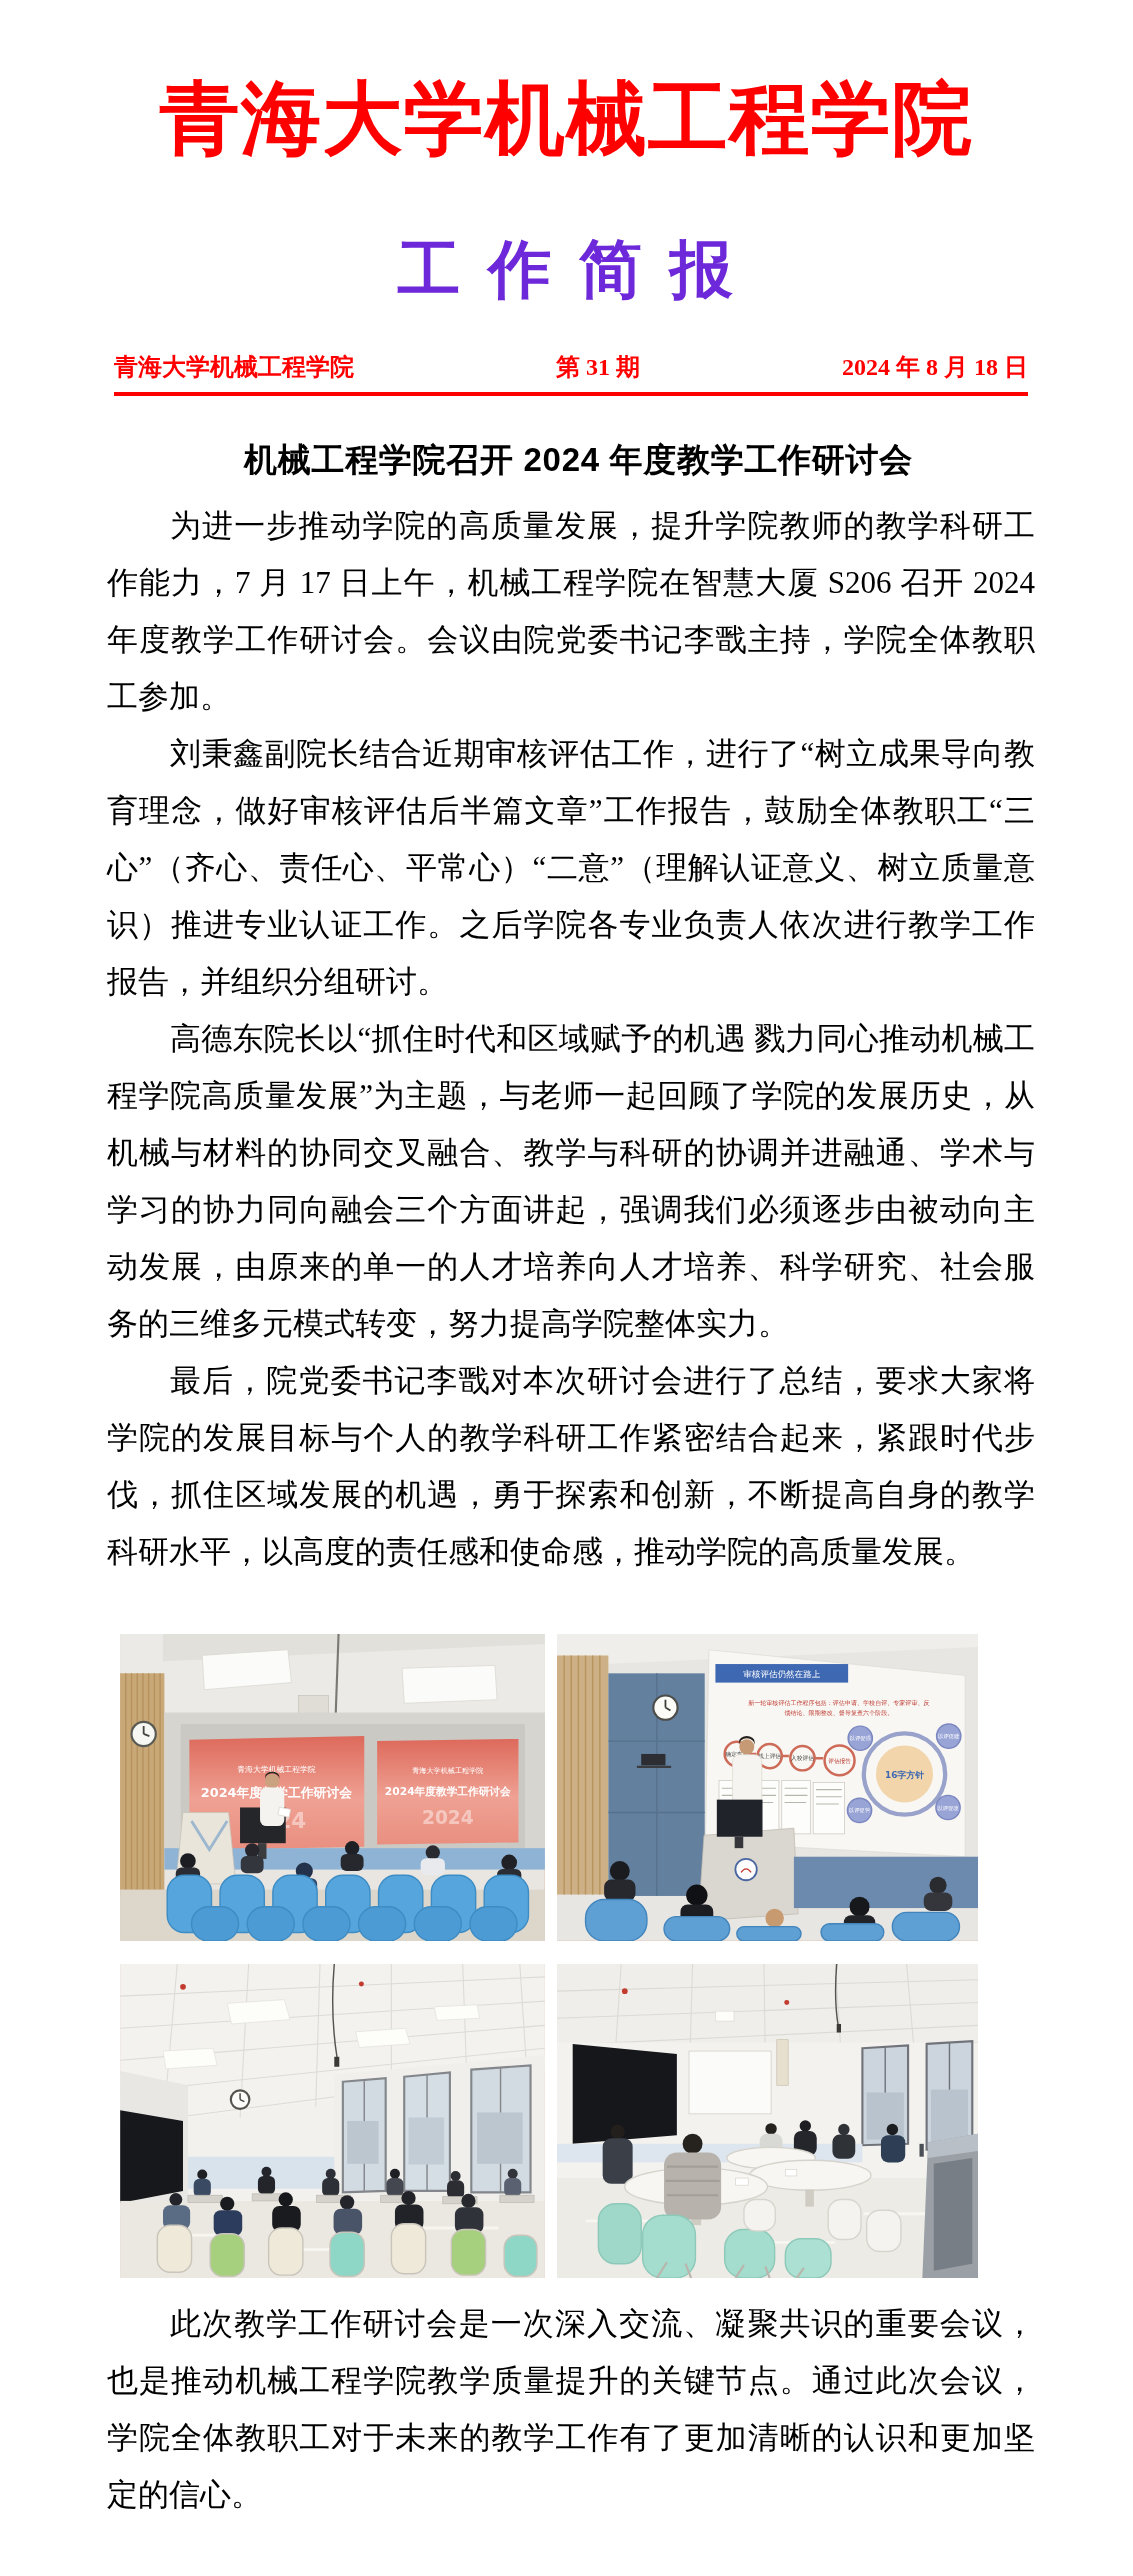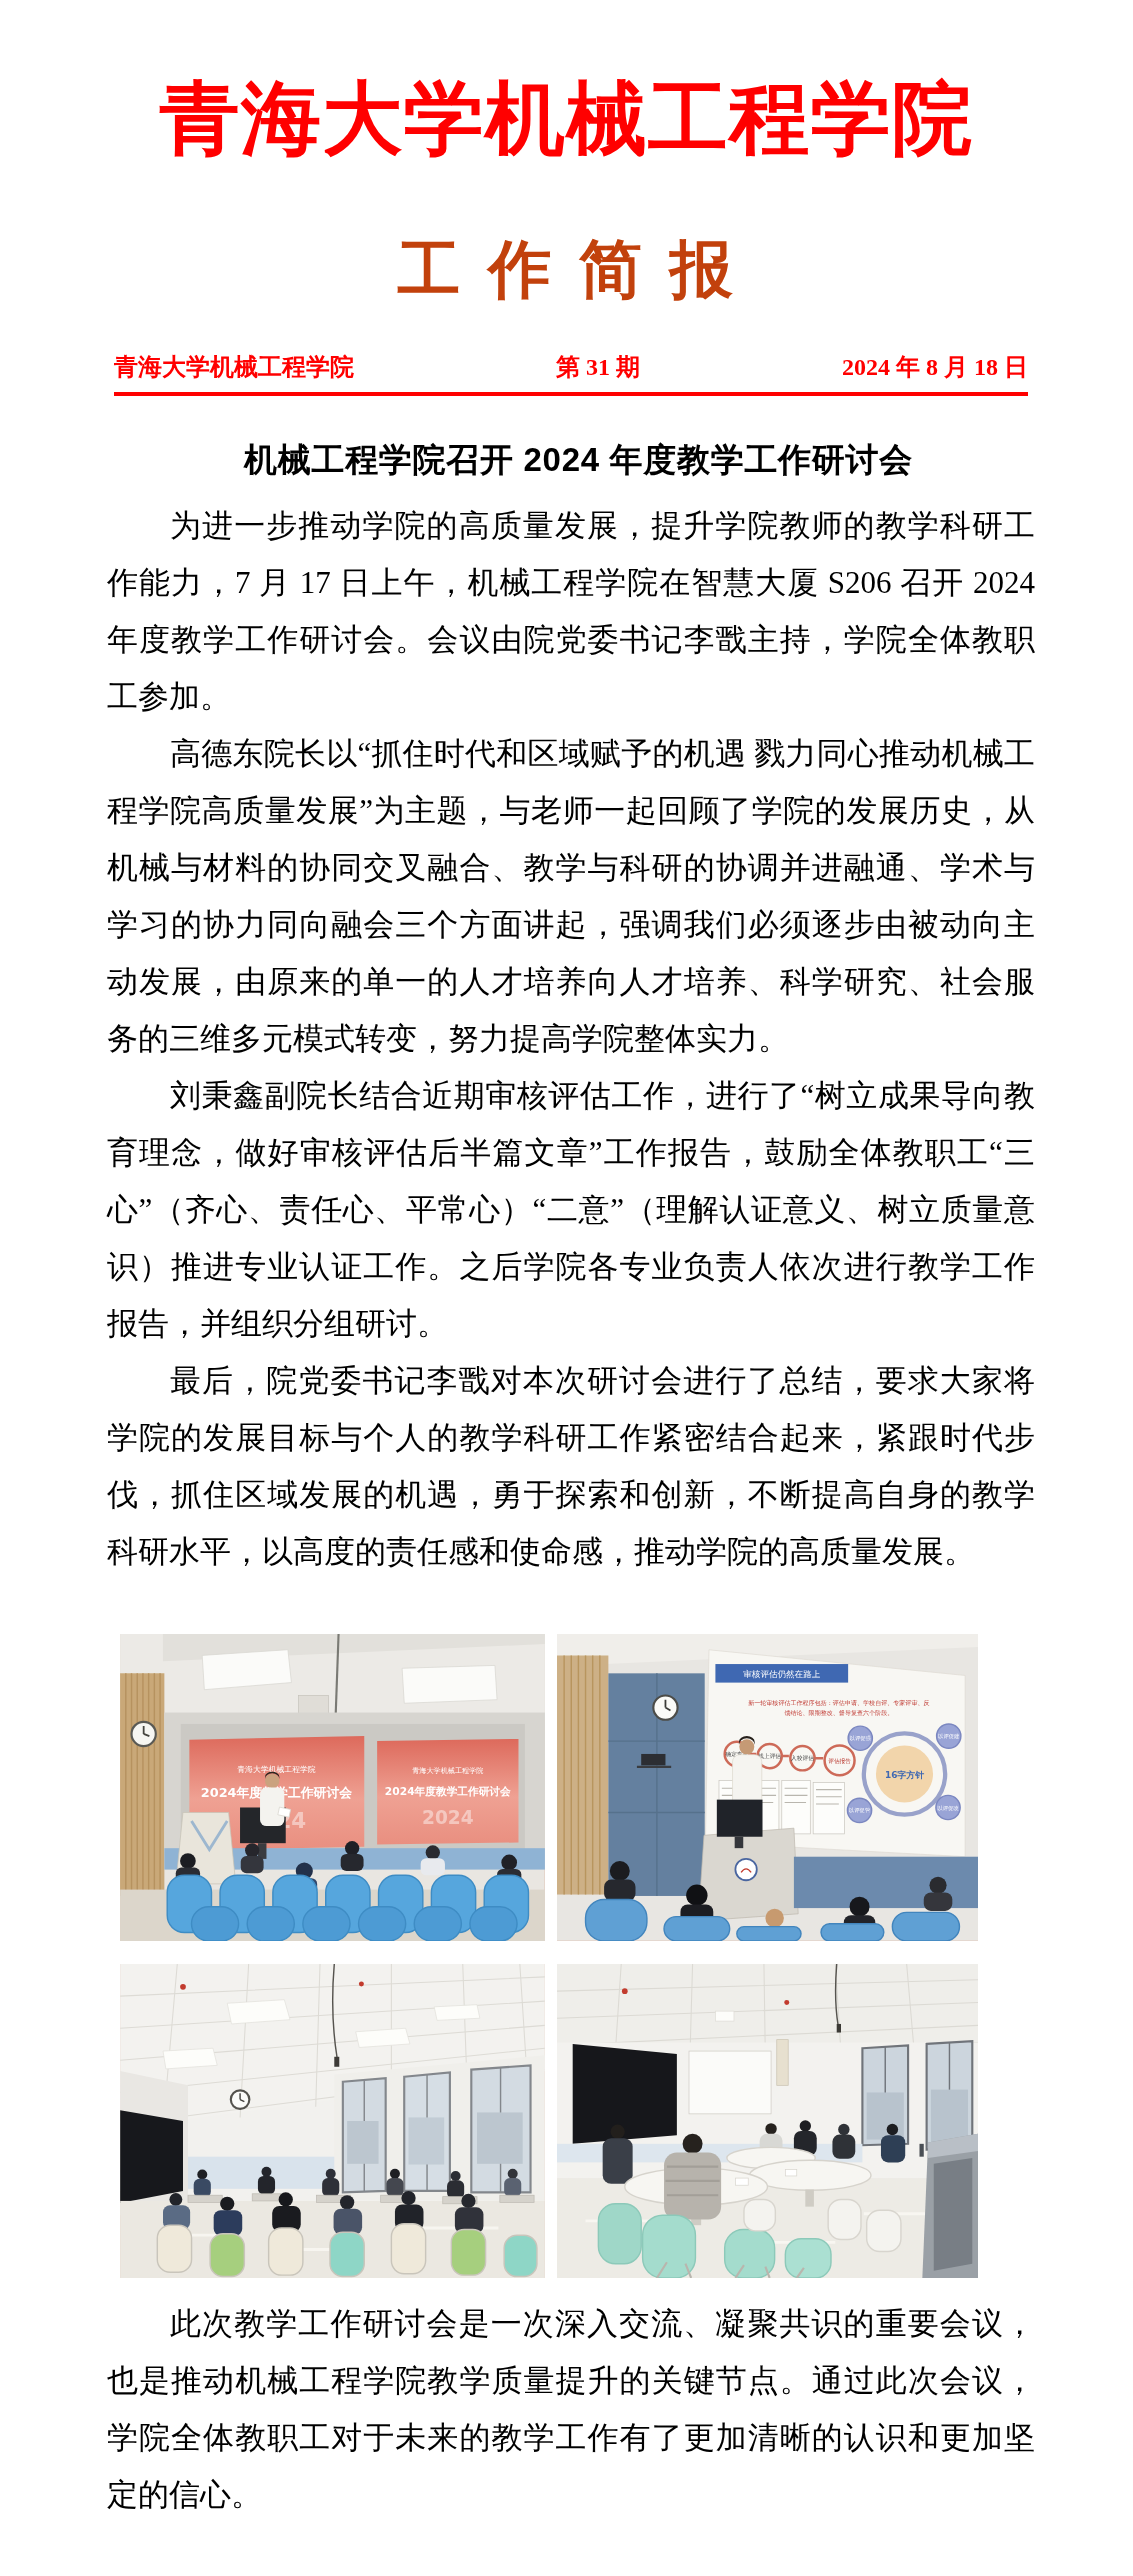--- a/index.html
+++ b/index.html
@@ -7,21 +7,21 @@
     position:relative; width:1133px; height:2576px; background:#ffffff;
     overflow:hidden; font-family:"Liberation Serif","DejaVu Serif",serif; color:#000;border-radius:14px;
   }
   .masthead-1 {
     position:absolute; top:66px; left:0; width:100%; text-align:center;
     font-size:80px; font-weight:bold; letter-spacing:1.4px; color:#ff0000;
     font-family:"DejaVu Serif","Liberation Serif",serif; white-space:nowrap;
   }
   .masthead-2 {
     position:absolute; top:227px; left:0; width:100%; text-align:center;
-    font-size:63px; font-weight:bold; letter-spacing:2.9px; color:#c2410c;
+    font-size:63px; font-weight:bold; letter-spacing:2.9px; color:#6d28d9;
     font-family:"DejaVu Serif","Liberation Serif",serif; white-space:nowrap;
   }
   .issue-bar {
     position:absolute; top:351px; left:114px; width:914px;
     display:flex; justify-content:space-between; align-items:baseline;
     color:#ff0000; font-size:24px; font-weight:bold; white-space:nowrap;
   }
   .red-rule {
     position:absolute; top:392px; left:114px; width:914px; height:4.3px;
     background:#ff0000;
@@ -57,22 +57,22 @@
     <span>青海大学机械工程学院</span>
     <span>第 31 期</span>
     <span>2024 年 8 月 18 日</span>
   </div>
   <div class="red-rule"></div>
 
   <h1 class="article-title">机械工程学院召开 2024 年度教学工作研讨会</h1>
 
   <div class="body-text body-main">
     <p>为进一步推动学院的高质量发展，提升学院教师的教学科研工作能力，7 月 17 日上午，机械工程学院在智慧大厦 S206 召开 2024 年度教学工作研讨会。会议由院党委书记李戬主持，学院全体教职工参加。</p>
+    <p>刘秉鑫副院长结合近期审核评估工作，进行了“树立成果导向教育理念，做好审核评估后半篇文章”工作报告，鼓励全体教职工“三心”（齐心、责任心、平常心）“二意”（理解认证意义、树立质量意识）推进专业认证工作。之后学院各专业负责人依次进行教学工作报告，并组织分组研讨。</p>
     <p>高德东院长以“抓住时代和区域赋予的机遇 戮力同心推动机械工程学院高质量发展”为主题，与老师一起回顾了学院的发展历史，从机械与材料的协同交叉融合、教学与科研的协调并进融通、学术与学习的协力同向融会三个方面讲起，强调我们必须逐步由被动向主动发展，由原来的单一的人才培养向人才培养、科学研究、社会服务的三维多元模式转变，努力提高学院整体实力。</p>
-    <p>刘秉鑫副院长结合近期审核评估工作，进行了“树立成果导向教育理念，做好审核评估后半篇文章”工作报告，鼓励全体教职工“三心”（齐心、责任心、平常心）“二意”（理解认证意义、树立质量意识）推进专业认证工作。之后学院各专业负责人依次进行教学工作报告，并组织分组研讨。</p>
     <p>最后，院党委书记李戬对本次研讨会进行了总结，要求大家将学院的发展目标与个人的教学科研工作紧密结合起来，紧跟时代步伐，抓住区域发展的机遇，勇于探索和创新，不断提高自身的教学科研水平，以高度的责任感和使命感，推动学院的高质量发展。</p>
   </div>
 
   <div class="photos">
     <div class="photo-row">
 
       <div class="photo">
         <svg width="425" height="307" viewBox="0 0 595 430">
           <defs>
             <linearGradient id="p1slide" x1="0" y1="0" x2="0" y2="1">

